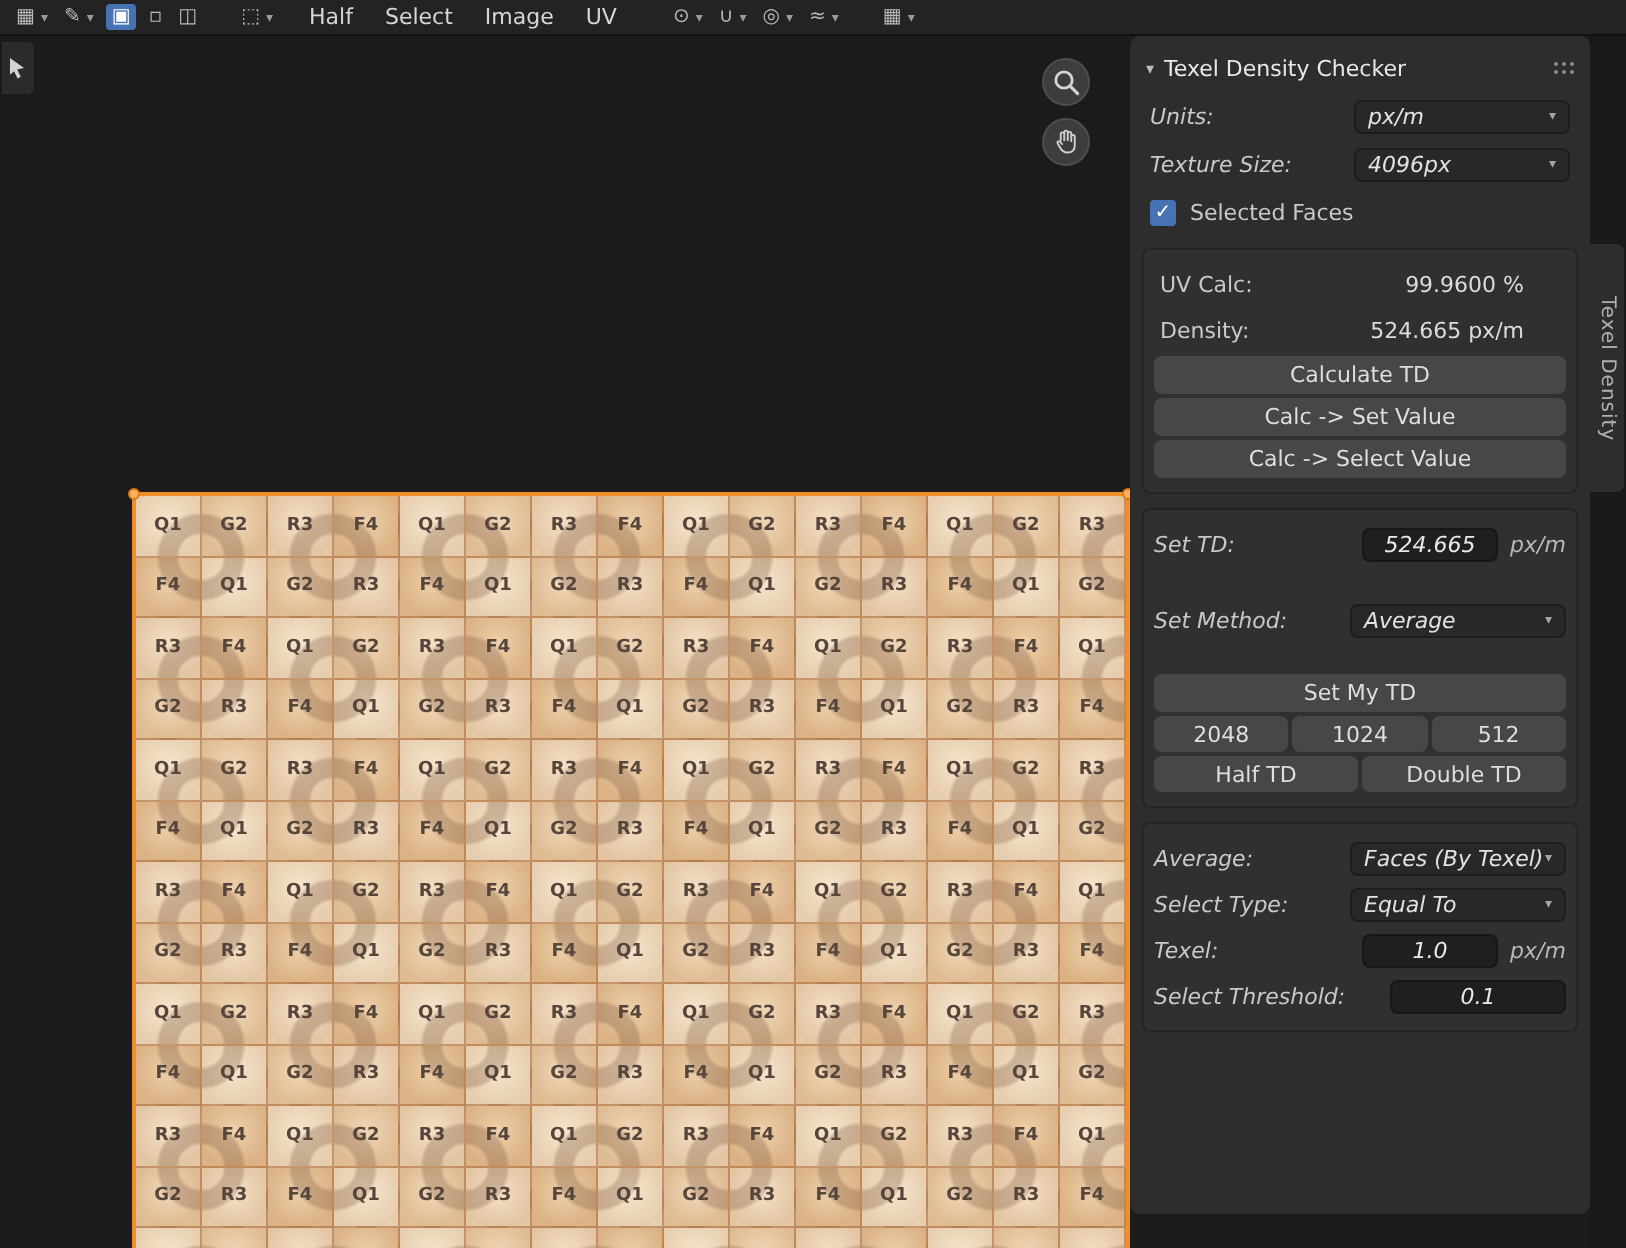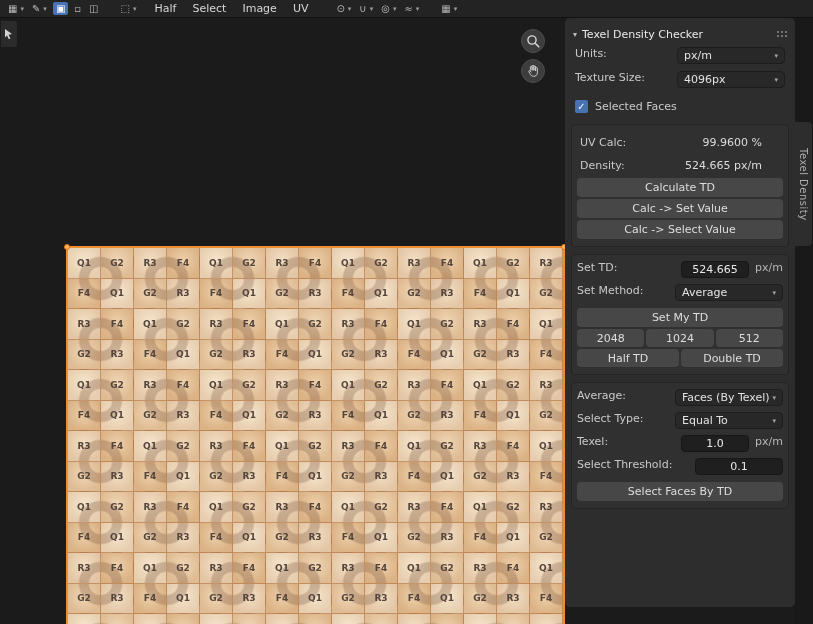--- a/index.html
+++ b/index.html
@@ -36,21 +36,21 @@
   
   #panel { position:absolute; left:565px; top:18px; width:230px; height:589px;
     background:#2d2d2d; border-radius:5px; z-index:6; color:#c7c7c7; font-size:11px;
     padding:5px 5px 0 5px; }
   .phead { display:flex; align-items:center; gap:5px; height:22px; padding:0 3px; color:#e8e8e8; }
   .pchev { font-size:8px; color:#bdbdbd; }
   .dots { width:10px; height:7px; margin-left:auto; position:relative; }
   .dots::before { content:""; position:absolute; left:0; top:0; width:2px; height:2px;
     border-radius:50%; background:#8d8d8d;
     box-shadow:4px 0 0 #8d8d8d, 8px 0 0 #8d8d8d, 0 4px 0 #8d8d8d, 4px 4px 0 #8d8d8d, 8px 4px 0 #8d8d8d; }
-  .prow { display:flex; height:22px; margin:2px 5px; }
+  .prow { display:flex; align-items:center; height:22px; margin:2px 5px;font-style:italic; }
   .plabel { color:#c9c9c9; }
   .dropdown { margin-left:auto; width:108px; height:17px; background:#282828;
     border:1px solid #1d1d1d; border-radius:4px; display:flex; align-items:center;
     padding:0 6px; color:#e2e2e2; }
   .dropdown .dchev { margin-left:auto; font-size:7px; color:#a5a5a5; }
   .field { background:#1f1f1f; border:1px solid #171717; border-radius:4px; height:17px;
     display:flex; align-items:center; justify-content:center; color:#e8e8e8; }
   .f68 { width:68px; margin-left:auto; }
   .f88 { width:88px; margin-left:auto; }
   .unit { width:34px; padding-left:6px; color:#b7b7b7; }
@@ -387,21 +387,21 @@
     <div class="btn">Calc -&gt; Set Value</div>
     <div class="btn">Calc -&gt; Select Value</div>
   </div>
 
   <div class="pbox">
     <div class="prow" style="margin:1px 0;">
       <span class="plabel">Set TD:</span>
       <span class="field f68">524.665</span>
       <span class="unit">px/m</span>
     </div>
-    <div class="prow" style="margin:1px 0;">
+    <div class="prow" style="margin:16px 0;">
       <span class="plabel">Set Method:</span>
       <span class="dropdown">
         <span>Average</span>
         <span class="dchev">▾</span>
       </span>
     </div>
     <div class="btn">Set My TD</div>
     <div class="btnrow">
       <div class="btn">2048</div>
       <div class="btn">1024</div>
@@ -430,20 +430,19 @@
     </div>
     <div class="prow" style="margin:1px 0;">
       <span class="plabel">Texel:</span>
       <span class="field f68">1.0</span>
       <span class="unit">px/m</span>
     </div>
     <div class="prow" style="margin:1px 0;">
       <span class="plabel">Select Threshold:</span>
       <span class="field f88">0.1</span>
     </div>
-    <div class="btn">Select Faces By TD</div>
   </div>
 </div>
 
 <div id="right-strip"></div>
 <div id="side-tab">
   <span>Texel Density</span>
 </div>
 
 </body></html>

